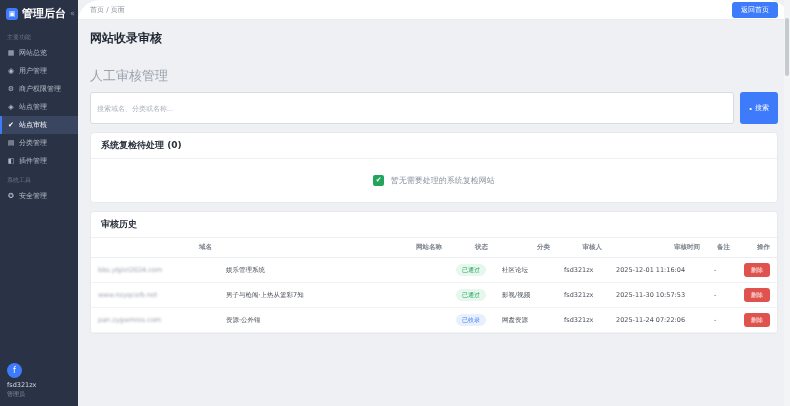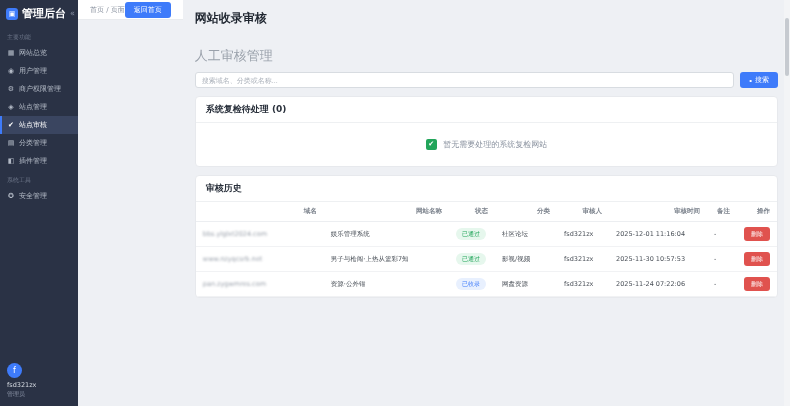--- a/index.html
+++ b/index.html
@@ -16,29 +16,29 @@
   .side-label { font-size:6px; color:#6d7689; padding:6px 7px 2px; }
   .side-item { display:flex; align-items:center; gap:4px; padding:4px 7px; font-size:7px; cursor:pointer; white-space:nowrap; }
   .side-item.active { background:#3a4560; color:#fff; border-left:2px solid #3e7bfa; padding-left:5px; }
   .side-ic { width:8px; font-size:7px; text-align:center; flex-shrink:0; }
   .side-user { padding:7px; }
   .avatar { width:15px; height:15px; border-radius:50%; background:#3e7bfa; color:#fff; font-size:8px; line-height:15px; text-align:center; }
   .uname { font-size:6.5px; color:#d7dce3; margin-top:3px; }
   .urole { font-size:6px; color:#8a93a6; margin-top:1px; }
 
   
-  .main { flex:1; display:flex; flex-direction:row; overflow:hidden; }
+  .main { flex:1; display:flex; flex-direction:column; overflow:hidden;border-radius:22px; }
   .topbar { height:20px; background:#fff; border-bottom:1px solid #e9ebee; display:flex; align-items:center; justify-content:space-between; padding:0 12px; flex-shrink:0; }
   .crumb { font-size:7px; color:#8b93a0; cursor:pointer; }
   .btn-primary { background:#3e7bfa; color:#fff; border:none; border-radius:3px; font-size:7px; padding:3px 9px; cursor:pointer; display:inline-flex; align-items:center; gap:3px; }
   .content { padding:8px 12px 0; overflow:hidden; flex:1; }
   h1 { font-size:12px; color:#1f2630; margin-top:2px; }
   .subtitle { font-size:13px; color:#9aa1ab; margin-top:20px; }
   .search-row { display:flex; gap:6px; margin-top:7px; }
-  .search-row input { flex:1; height:16px; border:1px solid #d8dce1; border-radius:3px; padding:0 6px; font-size:7px; color:#444; background:#fff; }
+  .search-row input { flex:1; height:32px; border:1px solid #d8dce1; border-radius:3px; padding:0 6px; font-size:7px; color:#444; background:#fff; }
   .search-row input::placeholder { color:#aab0b9; }
   .dot { font-size:8px; }
 
   .card { background:#fff; border:1px solid #e7e9ed; border-radius:4px; margin-top:8px; overflow:hidden; }
   .card-h { font-size:9px; font-weight:bold; color:#2a313c; padding:6px 10px; border-bottom:1px solid #eef0f2; }
   .empty { text-align:center; padding:16px 8px; font-size:8px; color:#8b93a0; }
   .green-ic { display:inline-block; width:11px; height:11px; background:#22a55a; color:#fff; border-radius:2px; font-size:7px; line-height:11px; text-align:center; margin-right:4px; vertical-align:middle; }
   .hand-ic { font-size:10px; color:#374151; margin-right:4px; vertical-align:middle; }
 
   .tabs { display:flex; gap:4px; padding:7px 10px 0; }

